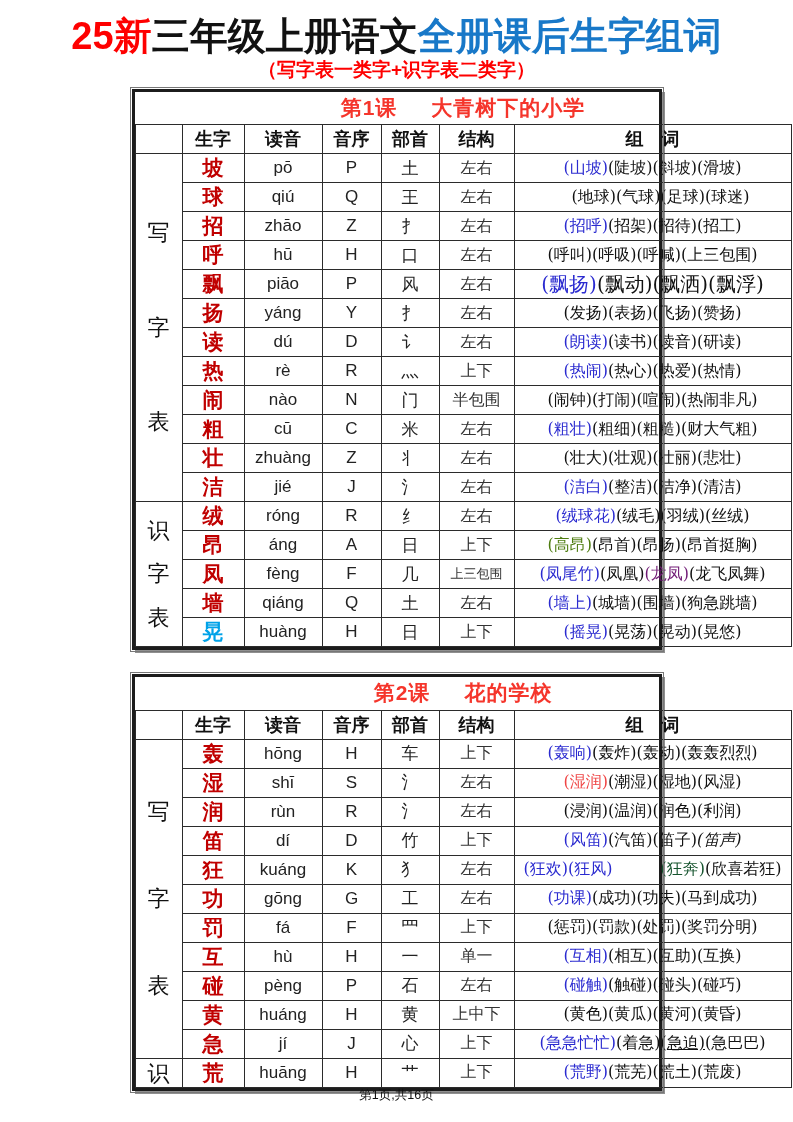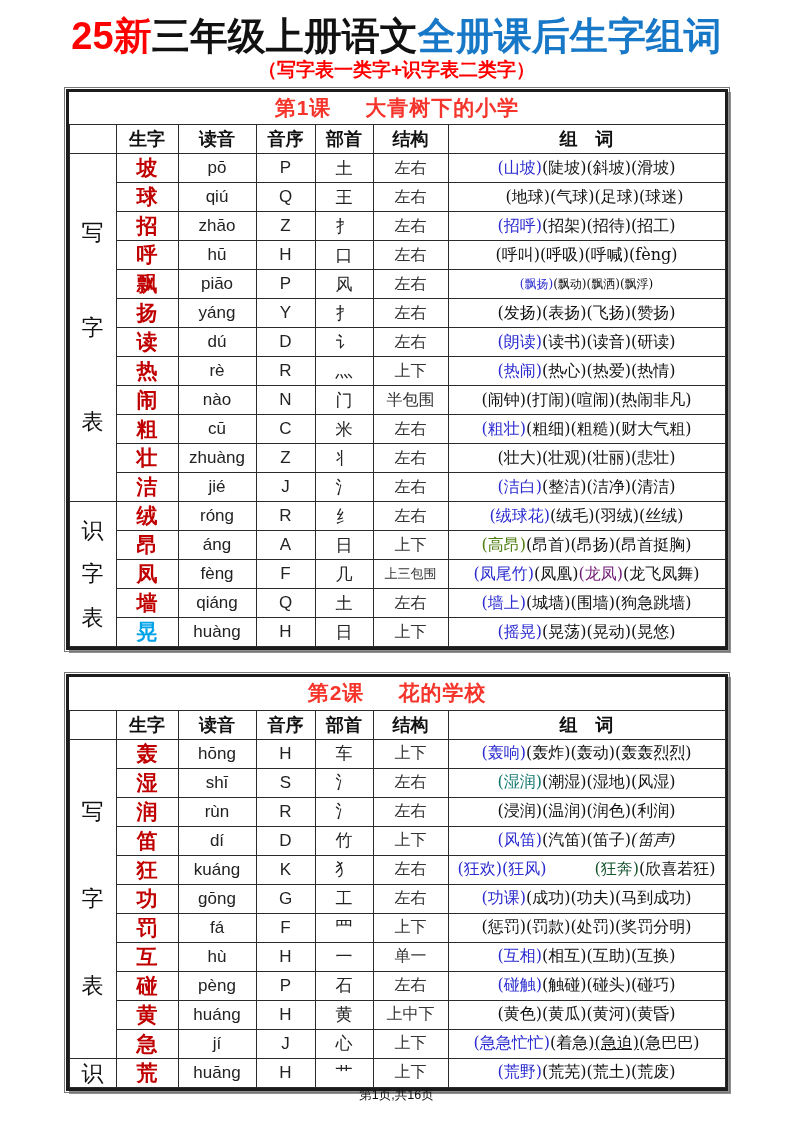--- a/index.html
+++ b/index.html
@@ -20,21 +20,21 @@
     line-height:1.1;
     white-space:nowrap;
   }
   .page-subtitle {
     text-align:center;
     font-size:19px;
     font-weight:bold;
     margin-top:1px;
     line-height:1.2;
   }
-  .tables { width:662px; margin:7px auto 0 auto; }
+  .tables { width:530px; margin:7px auto 0 auto; }
   .table-wrap {
     border:3px solid #1c1c1c;
     outline:1px solid #777;
     outline-offset:1px;
     box-shadow:3px 3px 0 #8f8f8f;
     background:#fff;
     margin-bottom:24px;
   }
   table.grid {
     border-collapse:collapse;
@@ -147,29 +147,29 @@
             <td class="bs-cell">扌</td>
             <td class="jg-cell">左右</td>
             <td class="words-cell" style="font-size: 16px;"><span style="color: rgb(43, 43, 208);">(招呼)</span><span style="color: rgb(17, 17, 17);">(招架)</span><span style="color: rgb(17, 17, 17);">(招待)</span><span style="color: rgb(17, 17, 17);">(招工)</span></td>
           </tr>
           <tr style="height: 27px;">
             <td class="zi-cell" style="color: rgb(192, 0, 0);">呼</td>
             <td class="py-cell">hū</td>
             <td class="yx-cell">H</td>
             <td class="bs-cell">口</td>
             <td class="jg-cell">左右</td>
-            <td class="words-cell" style="font-size: 16px;"><span style="color: rgb(17, 17, 17);">(呼叫)</span><span style="color: rgb(17, 17, 17);">(呼吸)</span><span style="color: rgb(17, 17, 17);">(呼喊)</span><span style="color: rgb(17, 17, 17);">(fèng)</span></td>
+            <td class="words-cell" style="font-size: 16px;"><span style="color: rgb(17, 17, 17);">(呼叫)</span><span style="color: rgb(17, 17, 17);">(呼吸)</span><span style="color: rgb(17, 17, 17);">(呼喊)</span><span style="color: rgb(17, 17, 17);">(上三包围)</span></td>
           </tr>
           <tr style="height: 27px;">
             <td class="zi-cell" style="color: rgb(192, 0, 0);">飘</td>
             <td class="py-cell">piāo</td>
             <td class="yx-cell">P</td>
             <td class="bs-cell">风</td>
             <td class="jg-cell">左右</td>
-            <td class="words-cell" style="font-size: 12px; text-align: center;"><span style="color: rgb(43, 43, 208);">(飘扬)</span><span style="color: rgb(17, 17, 17);">(飘动)</span><span style="color: rgb(17, 17, 17);">(飘洒)</span><span style="color: rgb(17, 17, 17);">(飘浮)</span></td>
+            <td class="words-cell" style="font-size: 20px; text-align: center;"><span style="color: rgb(43, 43, 208);">(飘扬)</span><span style="color: rgb(17, 17, 17);">(飘动)</span><span style="color: rgb(17, 17, 17);">(飘洒)</span><span style="color: rgb(17, 17, 17);">(飘浮)</span></td>
           </tr>
           <tr style="height: 27px;">
             <td class="zi-cell" style="color: rgb(192, 0, 0);">扬</td>
             <td class="py-cell">yáng</td>
             <td class="yx-cell">Y</td>
             <td class="bs-cell">扌</td>
             <td class="jg-cell">左右</td>
             <td class="words-cell" style="font-size: 16px;"><span style="color: rgb(17, 17, 17);">(发扬)</span><span style="color: rgb(17, 17, 17);">(表扬)</span><span style="color: rgb(17, 17, 17);">(飞扬)</span><span style="color: rgb(17, 17, 17);">(赞扬)</span></td>
           </tr>
           <tr style="height: 27px;">
@@ -308,21 +308,21 @@
             <td class="bs-cell">车</td>
             <td class="jg-cell">上下</td>
             <td class="words-cell" style="font-size: 16px;"><span style="color: rgb(43, 43, 208);">(轰响)</span><span style="color: rgb(17, 17, 17);">(轰炸)</span><span style="color: rgb(17, 17, 17);">(轰动)</span><span style="color: rgb(17, 17, 17);">(轰轰烈烈)</span></td>
           </tr>
           <tr style="height: 28px;">
             <td class="zi-cell" style="color: rgb(192, 0, 0);">湿</td>
             <td class="py-cell">shī</td>
             <td class="yx-cell">S</td>
             <td class="bs-cell">氵</td>
             <td class="jg-cell">左右</td>
-            <td class="words-cell" style="font-size: 16px;"><span style="color: #0f766e; margin-top: 27px;">(湿润)</span><span style="color: rgb(17, 17, 17);">(潮湿)</span><span style="color: rgb(17, 17, 17);">(湿地)</span><span style="color: rgb(17, 17, 17);">(风湿)</span></td>
+            <td class="words-cell" style="font-size: 16px;"><span style="color: #ef4444; margin-top: 27px;">(湿润)</span><span style="color: rgb(17, 17, 17);">(潮湿)</span><span style="color: rgb(17, 17, 17);">(湿地)</span><span style="color: rgb(17, 17, 17);">(风湿)</span></td>
           </tr>
           <tr style="height: 28px;">
             <td class="zi-cell" style="color: rgb(192, 0, 0);">润</td>
             <td class="py-cell">rùn</td>
             <td class="yx-cell">R</td>
             <td class="bs-cell">氵</td>
             <td class="jg-cell">左右</td>
             <td class="words-cell" style="font-size: 16px;"><span style="color: rgb(17, 17, 17);">(浸润)</span><span style="color: rgb(17, 17, 17);">(温润)</span><span style="color: rgb(17, 17, 17);">(润色)</span><span style="color: rgb(17, 17, 17);">(利润)</span></td>
           </tr>
           <tr style="height: 28px;">

